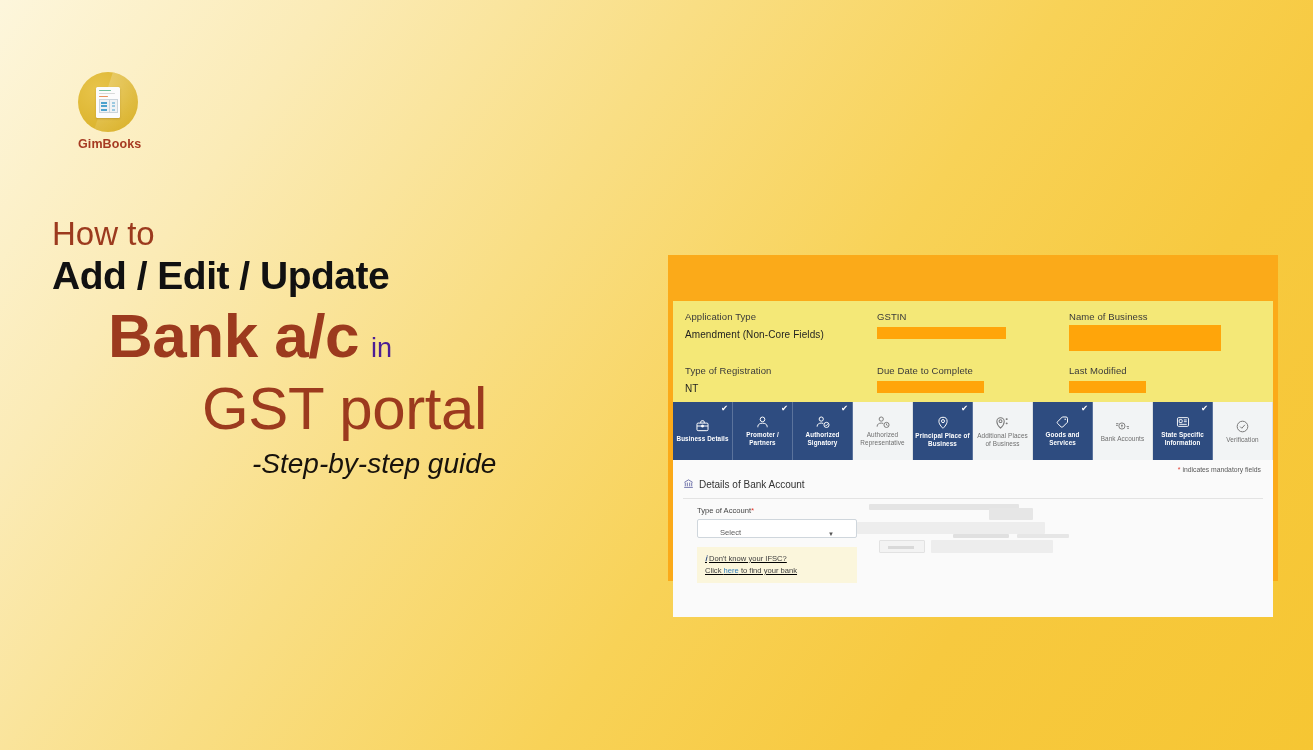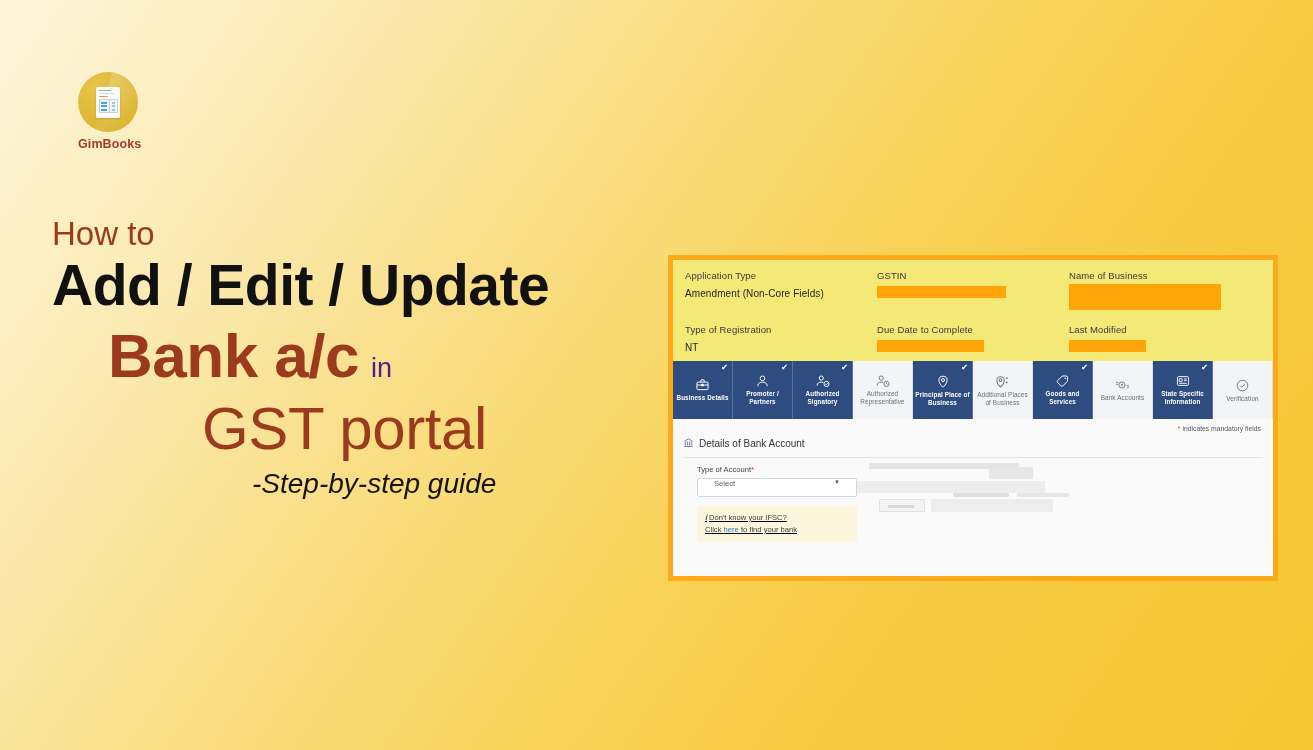--- a/index.html
+++ b/index.html
@@ -42,33 +42,33 @@
   .ld3{ background:#E8915B; width:52%; }
   .logo-win { margin-top:1.5px; height:14px; background:#F0F2F4; border:1px solid #CBD4DB; display:flex; }
   .logo-win .wl{ width:62%; border-right:1px solid #CBD4DB; }
   .logo-win .wl b{ display:block; height:2px; background:#4EA3CE; margin:1.6px 1.6px 0; }
   .logo-win .wr{ flex:1; }
   .logo-win .wr b{ display:block; height:2px; background:#9CC9E0; margin:1.6px 1.6px 0; }
   .brand-name { margin-top:5px; font-size:12.5px; font-weight:700; color:#A63A22; letter-spacing:.1px; }
 
   #headline { position:absolute; left:52px; top:216px; width:610px; }
   .l-howto { font-size:33px; color:#9C3A1E; line-height:1.1; }
-  .l-main1 { font-size:57px; font-weight:700; color:#111111; line-height:1.12; letter-spacing:-.5px; margin-top:2px; }
+  .l-main1 { font-size:39px; font-weight:700; color:#111111; line-height:1.12; letter-spacing:-.5px; margin-top:2px; }
   .l-main2 { margin-top:4px; padding-left:56px; line-height:1.1; }
   .l-main2 .bk { font-size:62px; font-weight:700; color:#9C3A1E; letter-spacing:-.5px; }
   .l-main2 .inw { font-size:27px; color:#4c1d95; font-weight:400; margin-left:12px; }
   .l-main3 { margin-top:6px; padding-left:150px; font-size:60px; color:#9C3A1E; line-height:1.1; letter-spacing:-.4px; }
   .l-sub { margin-top:6px; padding-left:200px; font-size:28px; font-style:italic; font-weight:500; color:#17120C; }
 
   
   #portal {
     position:absolute; left:668px; top:255px; width:610px; height:326px;
     border:5px solid #FBAA19; background:#FBAA19;
   }
-  .portal-inner { width:100%; height:100%; background:#c2410c; display:flex; flex-direction:column; }
+  .portal-inner { width:100%; height:100%; background:#c2410c; display:flex; flex-direction:column;margin-top:41px; }
 
   
   .p-head { background:#F4E877; padding:10px 12px 8px; }
   .p-row { display:flex; }
   .p-row + .p-row { margin-top:14px; }
   .p-col { flex:0 0 33.33%; }
   .p-lbl { font-size:9.5px; color:#3A3A3A; letter-spacing:.1px; }
   .p-val { font-size:10px; color:#1F1F1F; margin-top:7px; letter-spacing:.1px; }
   .redact { height:12px; background:#FFA50A; margin-top:5px; }
   .r-gstin { width:67%; }
@@ -103,22 +103,22 @@
   .fcol-c { flex:1; position:relative; }
   .f-lbl { font-size:7.6px; color:#444; margin-bottom:4px; }
   .f-lbl .ast { color:#E03A2F; font-size:8px; }
   .f-input {
     height:19px; background:#FFFFFF; border:1px solid #CFD6DC; border-radius:2px;
     display:flex; align-items:center; padding:0 6px; font-size:7.6px; color:#A9A9A9;
   }
   .f-input.focus { border-color:#8FC4DE; box-shadow:0 0 0 1px rgba(143,196,222,.35); }
   .f-select {
     height:19px; background:#FFFFFF; border:1px solid #CFD6DC; border-radius:2px;
-    display:flex; align-items:flex-start; justify-content:space-between;
-    padding:0 16px; font-size:7.6px; color:#5C5C5C;
+    display:flex; align-items:flex-end; justify-content:space-between;
+    padding:0 22px; font-size:7.6px; color:#5C5C5C;
   }
   .f-select .caret { font-size:6px; color:#555; }
   .f-ifsc-row { display:flex; margin-top:9px; }
   .f-ifsc-in {
     flex:1; height:19px; background:#FFF; border:1px solid #CFD6DC; border-right:none;
     display:flex; align-items:center; padding:0 6px; font-size:7.6px; color:#A9A9A9;
   }
   .f-btn {
     background:#23386B; color:#FFF; font-size:7.2px; font-weight:700; letter-spacing:.45px;
     padding:0 10px; height:19px; display:flex; align-items:center; border:1px solid #1B2C55;

